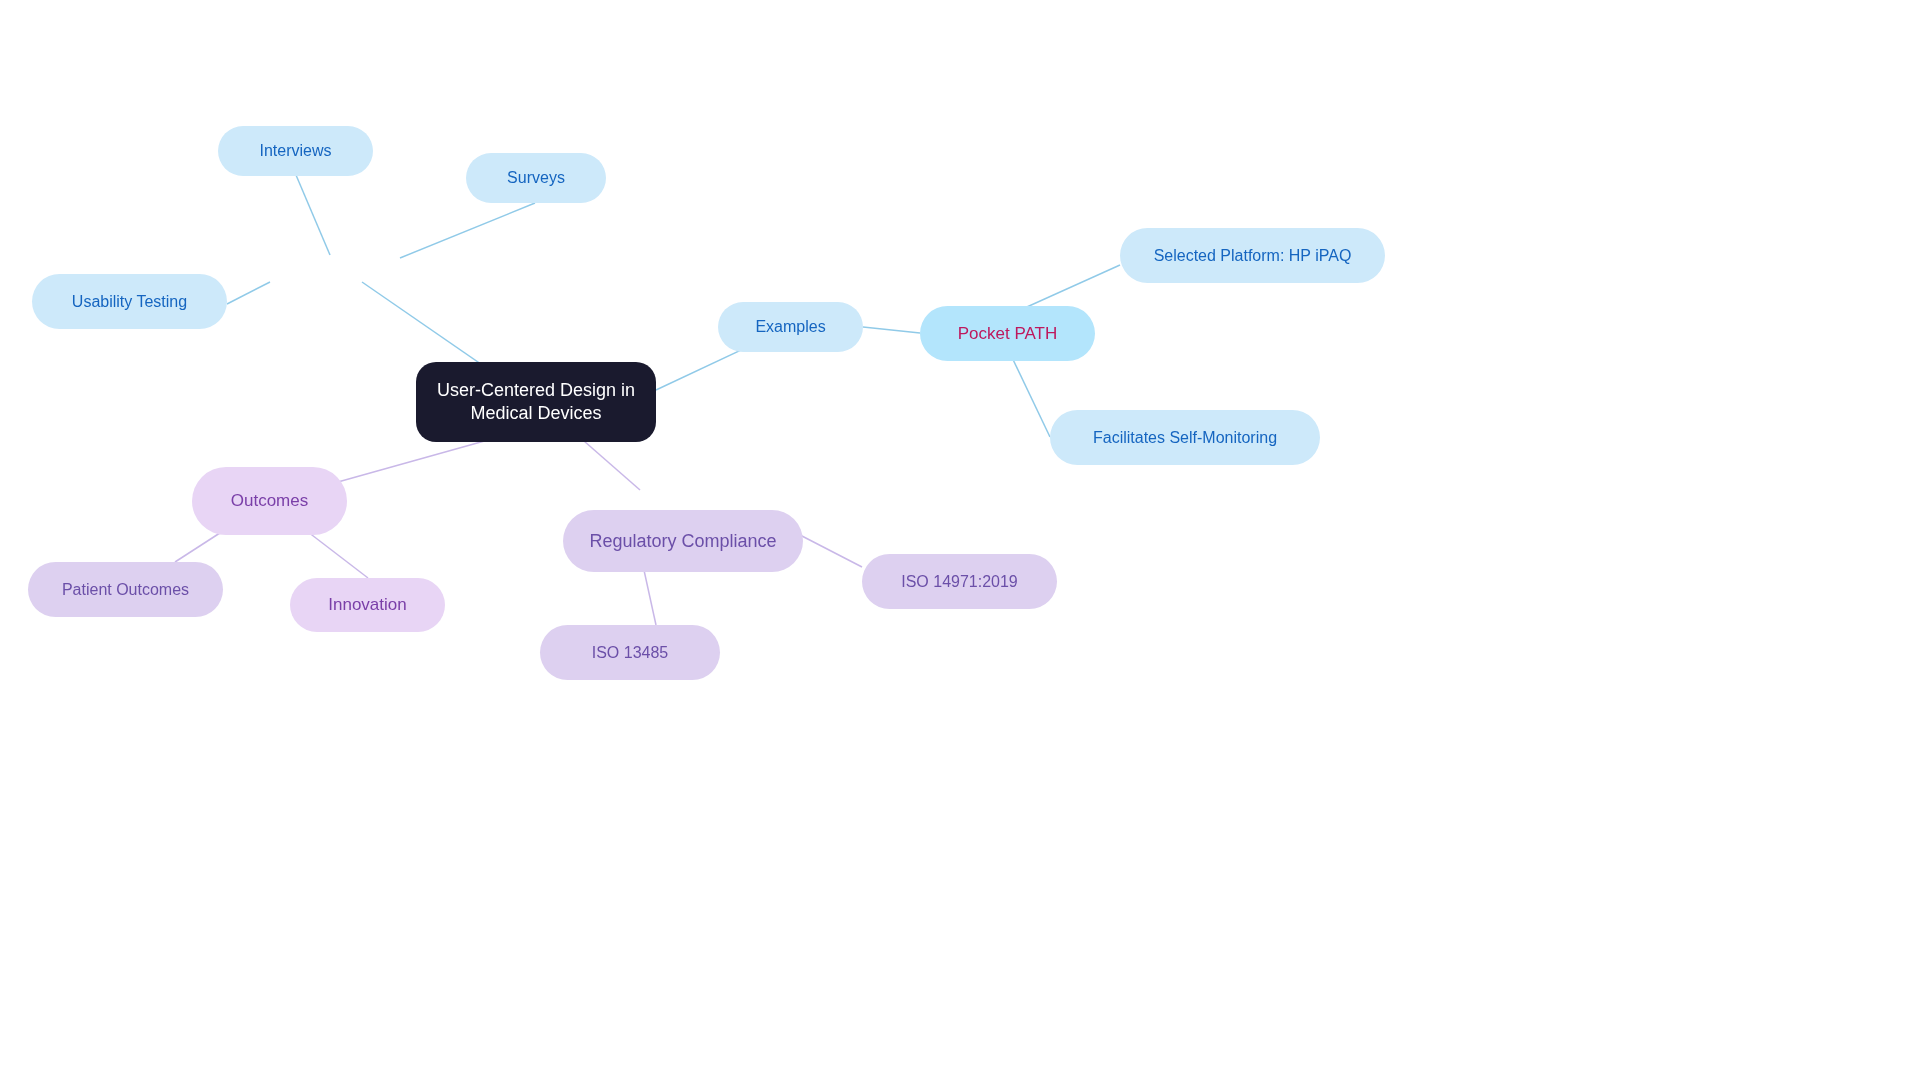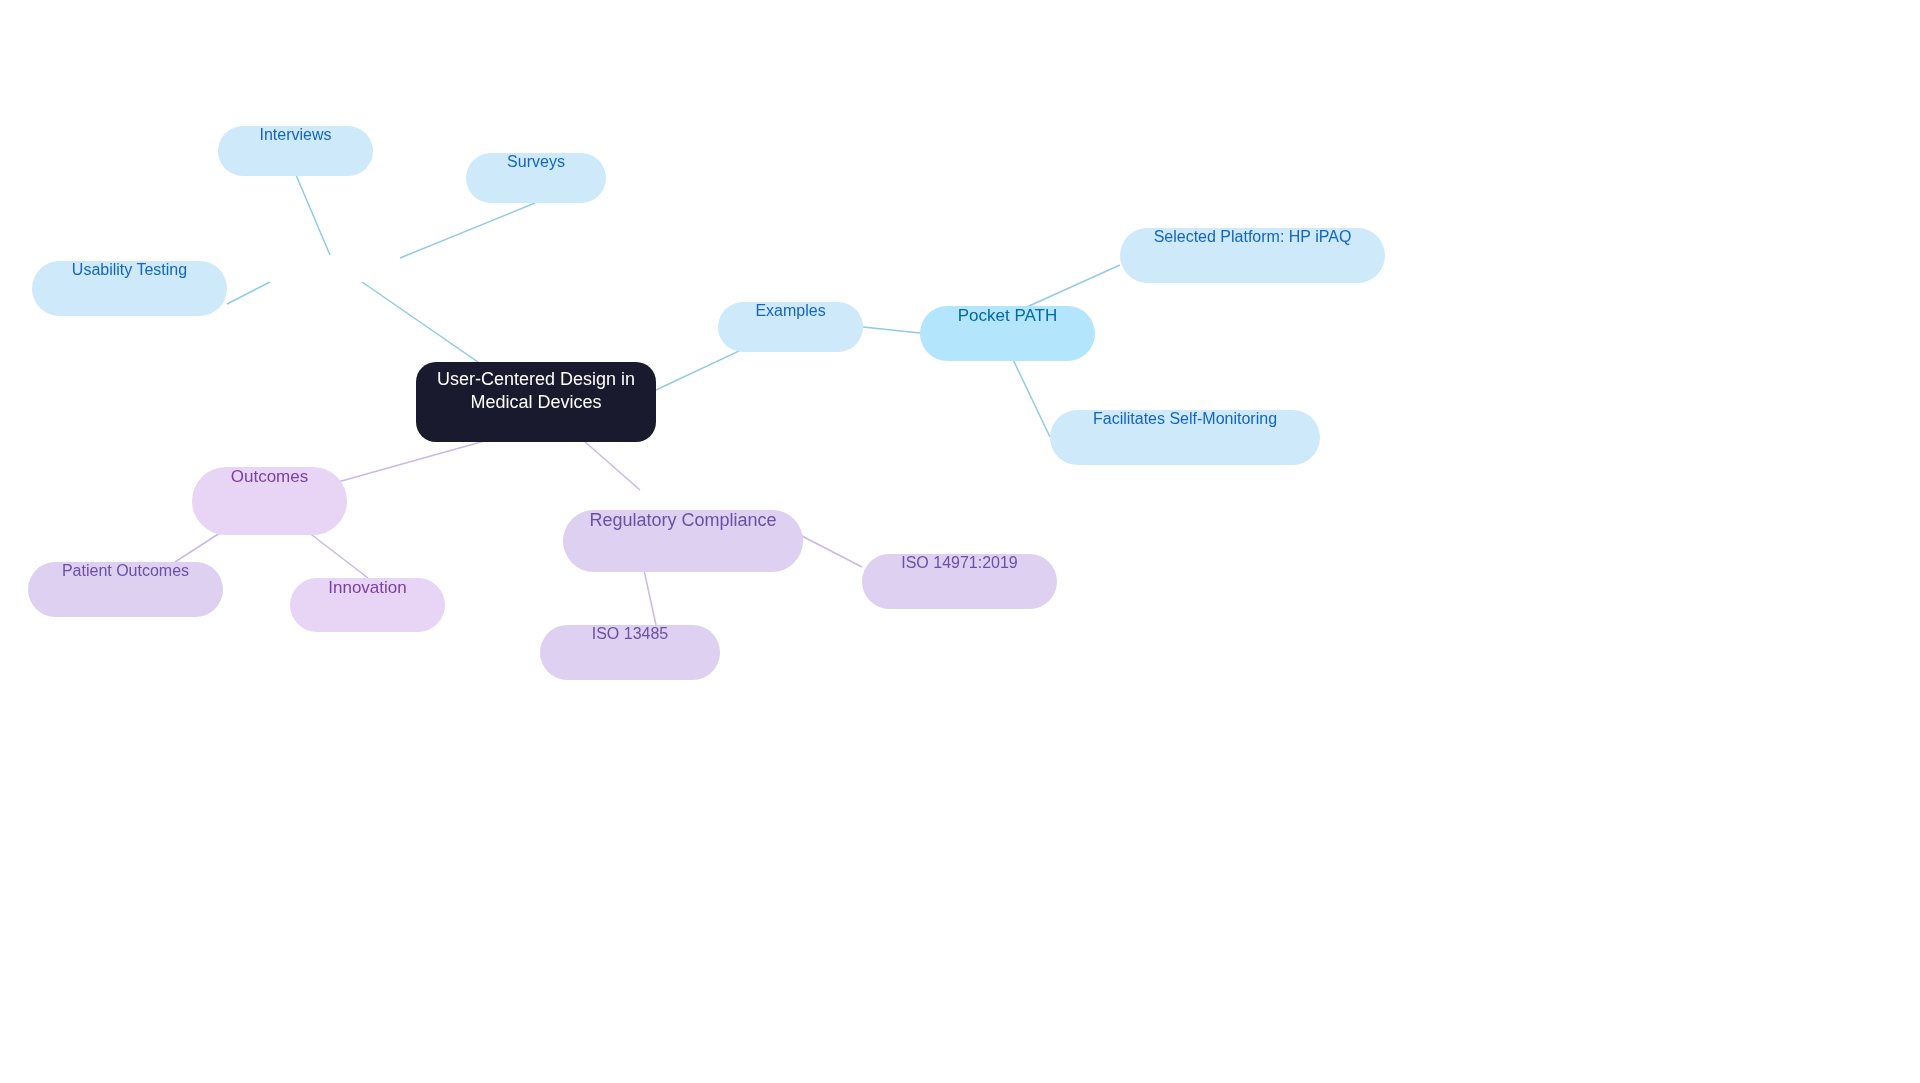--- a/index.html
+++ b/index.html
@@ -20,20 +20,21 @@
       position: absolute;
       top: 0; left: 0;
       width: 1920px;
       height: 1083px;
       pointer-events: none;
     }
     .node {
       position: absolute;
       border-radius: 50px;
       display: flex;
+      align-items: center;
       justify-content: center;
       text-align: center;
       cursor: pointer;
       user-select: none;
     }
     .node-center {
       background: #1a1a2e;
       color: #ffffff;
       font-size: 18px;
       font-weight: 500;
@@ -76,21 +77,21 @@
     }
     #node-interviews {
       left: 218px; top: 126px;
       width: 155px; height: 50px;
     }
     #node-surveys {
       left: 466px; top: 153px;
       width: 140px; height: 50px;
     }
     #node-usability {
-      left: 32px; top: 261px;
+      left: 32px; top: 274px;
       width: 195px; height: 55px;
     }
     #node-examples {
       left: 718px; top: 302px;
       width: 145px; height: 50px;
     }
     #node-pocket-path {
       left: 920px; top: 306px;
       width: 175px; height: 55px;
     }
@@ -178,21 +179,21 @@
   </div>
 
   <div class="node node-blue-light" id="node-usability" style="background:#cde9fa; color:#1565c0;">
     <span>Usability Testing</span>
   </div>
 
   <div class="node node-blue-light" id="node-examples" style="background:#cde9fa; color:#1565c0;">
     <span>Examples</span>
   </div>
 
-  <div class="node node-blue-medium" id="node-pocket-path" style="background:#b3e5fc; color:#0369a1;">
+  <div class="node node-blue-medium" id="node-pocket-path" style="background:#b3e5fc; color:#be185d;">
     <span>Pocket PATH</span>
   </div>
 
   <div class="node node-blue-light" id="node-selected-platform" style="background:#cde9fa; color:#1565c0;">
     <span>Selected Platform: HP iPAQ</span>
   </div>
 
   <div class="node node-blue-light" id="node-facilitates" style="background:#cde9fa; color:#1565c0;">
     <span>Facilitates Self-Monitoring</span>
   </div>

